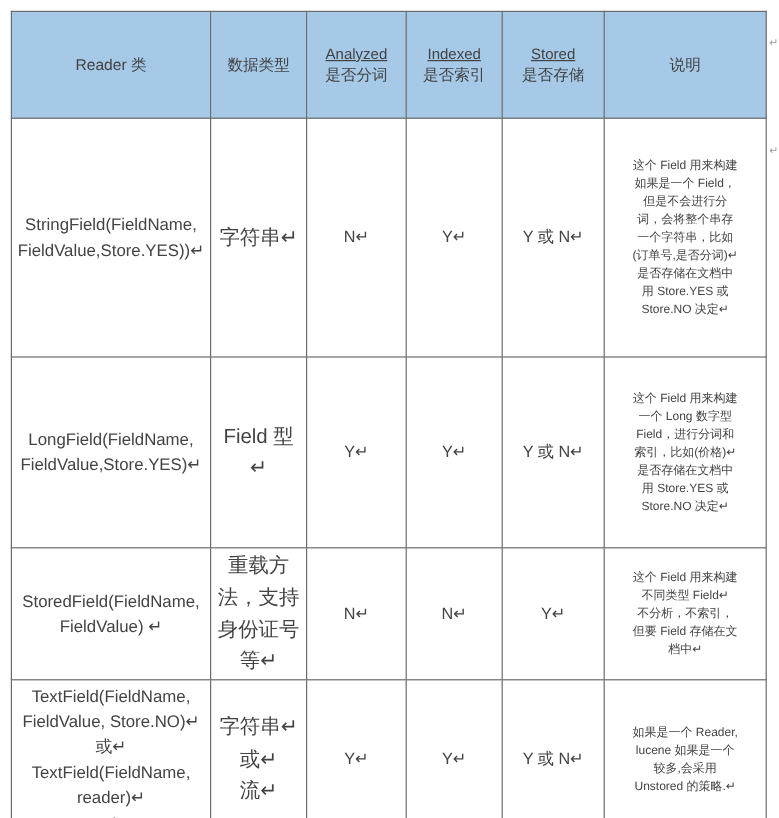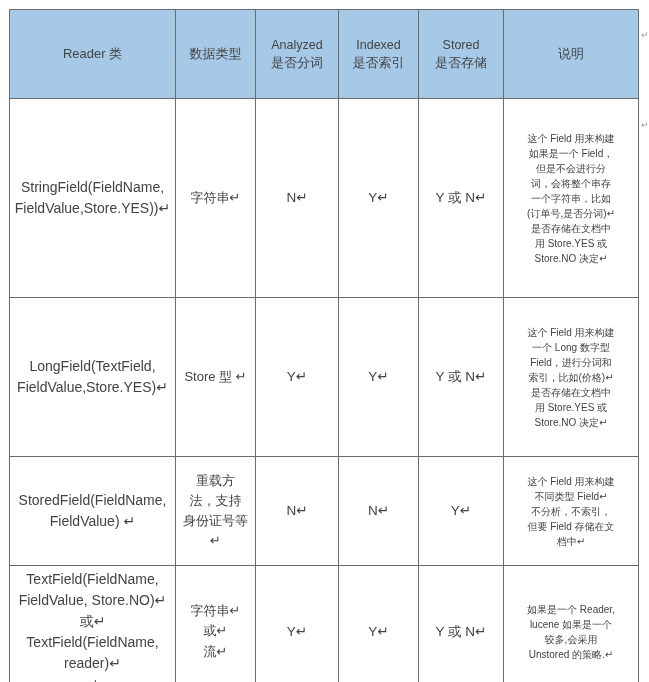--- a/index.html
+++ b/index.html
@@ -46,35 +46,35 @@
   
   thead th {
     background: #a6c9e8;
     color: #1b1b1b;
     font-weight: bold;
     font-size: 12.5px;
     height: 84px;
     border-color: #5d5d5d;
   }
   thead th .hdr-line { display: block; white-space: nowrap; }
-  thead th .hdr-line.en { font-size: 12.5px; letter-spacing: 0px; }
+  thead th .hdr-line.en { font-size: 12.5px; letter-spacing: 0px; text-decoration: underline; }
   thead th .hdr-line.cn { font-size: 13px; }
 
   
   .col-field   { width: 166px; }
   .col-type    { width: 80px; }
   .col-analyzed{ width: 83px; }
   .col-indexed { width: 80px; }
   .col-stored  { width: 85px; }
   .col-desc    { width: 135px; }
 
   
   tbody td { font-size: 13.5px; }
   tbody td.c-field { font-size: 14px; line-height: 1.5; }
-  tbody td.c-type  { font-size: 13px; line-height: 1.55; }
+  tbody td.c-type  { font-size: 17px; line-height: 1.55; }
   tbody td.c-flag  { font-size: 13.5px; }
   tbody td.c-desc  { font-size: 10px; line-height: 1.5; padding: 3px 5px; }
 
   tbody tr.r1 td { height: 192px; }
   tbody tr.r2 td { height: 152px; }
   tbody tr.r3 td { height: 102px; }
   tbody tr.r4 td { height: 125px; }
 
   .ln { display: block; }
 
@@ -150,25 +150,25 @@
           <span class="ln">一个字符串，比如</span>
           <span class="ln">(订单号,是否分词)↵</span>
           <span class="ln">是否存储在文档中</span>
           <span class="ln">用 Store.YES 或</span>
           <span class="ln">Store.NO 决定↵</span>
         </td>
       </tr>
 
       <tr class="r2">
         <td class="c-field">
-          <span class="ln">LongField(TextField,</span>
+          <span class="ln">LongField(FieldName,</span>
           <span class="ln">FieldValue,Store.YES)↵</span>
         </td>
         <td class="c-type">
-          <span class="ln">Store 型 ↵</span>
+          <span class="ln">Field 型 ↵</span>
         </td>
         <td class="c-flag">Y↵</td>
         <td class="c-flag">Y↵</td>
         <td class="c-flag">Y 或 N↵</td>
         <td class="c-desc">
           <span class="ln">这个 Field 用来构建</span>
           <span class="ln">一个 Long 数字型</span>
           <span class="ln">Field，进行分词和</span>
           <span class="ln">索引，比如(价格)↵</span>
           <span class="ln">是否存储在文档中</span>

